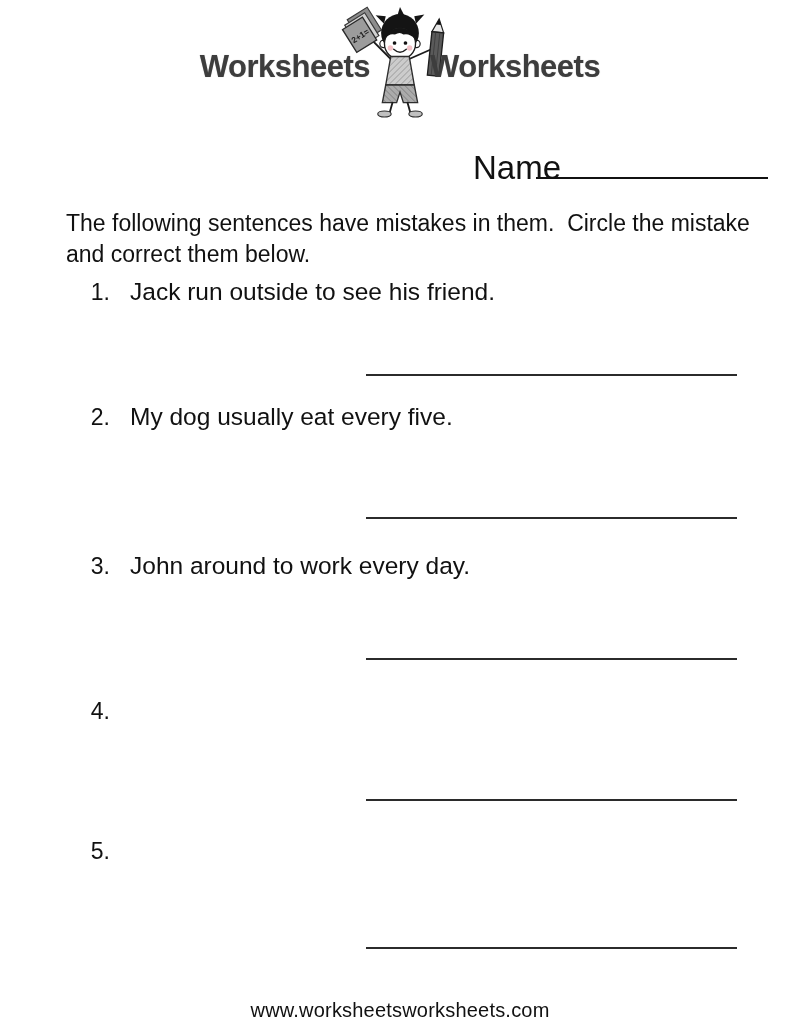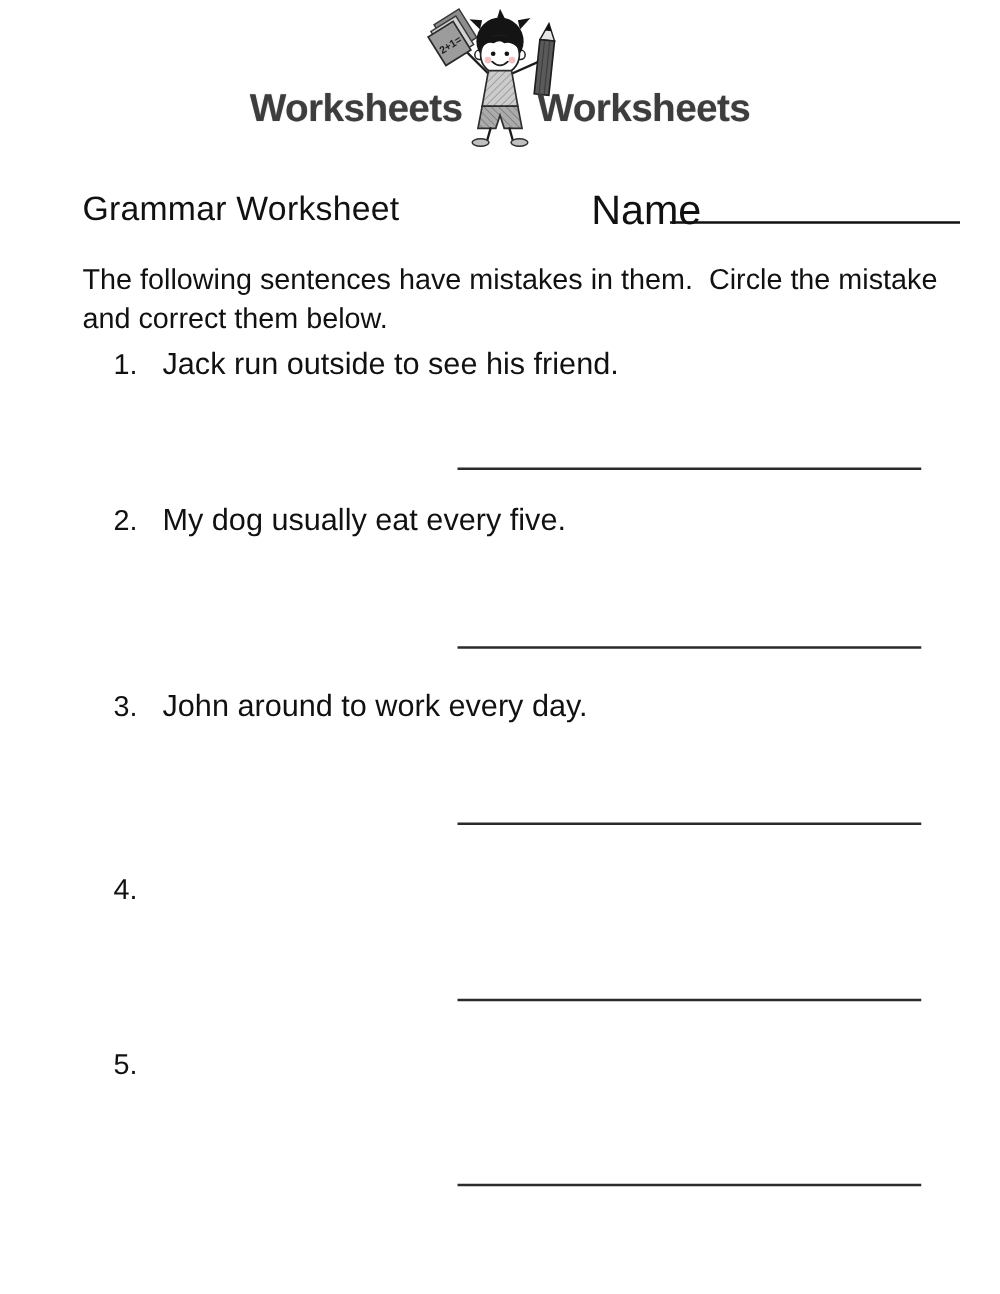--- a/index.html
+++ b/index.html
@@ -10,21 +10,21 @@
     margin: 0 auto;
     background: #ffffff;
     font-family: "Liberation Sans", "DejaVu Sans", sans-serif;
     color: #111111;
     overflow: hidden;
   }
 
   
   .logo-text {
     position: absolute;
-    top: 69px;
+    top: 49px;
     font-size: 31px;
     font-weight: bold;
     letter-spacing: -0.5px;
     color: #3d3d3d;
     text-shadow: 0 0 1px rgba(60,60,60,0.35);
     white-space: nowrap;
   }
   .logo-text.left  { left: 180px; width: 190px; text-align: right; }
   .logo-text.right { left: 430px; }
   .mascot-svg { position: absolute; left: 337px; top: 5px; }
@@ -166,21 +166,20 @@
     <path d="M58,95 L92,95 L96,116 L79,116 L75,103.5 L71,116 L54,116 Z" fill="url(#hatchDark)" stroke="#2e2e2e" stroke-width="1.6"></path>
 
     <line x1="66" y1="116" x2="62.5" y2="128.5" stroke="#1c1c1c" stroke-width="2.2" stroke-linecap="round"></line>
     <line x1="84" y1="116" x2="87.5" y2="128.5" stroke="#1c1c1c" stroke-width="2.2" stroke-linecap="round"></line>
     <ellipse cx="56.5" cy="129.5" rx="8" ry="3.6" fill="#c0c0c0" stroke="#2e2e2e" stroke-width="1.4"></ellipse>
     <ellipse cx="93.5" cy="129.5" rx="8" ry="3.6" fill="#c0c0c0" stroke="#2e2e2e" stroke-width="1.4"></ellipse>
   </svg>
 
   <div class="logo-text right">Worksheets</div>
 
-  <div class="page-title">Grammar Worksheet</div>
   <div class="name-label">Name</div>
   <div class="name-line"></div>
 
   <div class="instructions">The following sentences have mistakes in them.  Circle the mistake and correct them below.</div>
 
   <div class="question q1">
     <span class="q-number">1.</span>
     <span class="q-text">Jack run outside to see his friend.</span>
   </div>
   <div class="answer-line l1"></div>
@@ -200,14 +199,15 @@
   <div class="question q4">
     <span class="q-number">4.</span>
   </div>
   <div class="answer-line l4"></div>
 
   <div class="question q5">
     <span class="q-number">5.</span>
   </div>
   <div class="answer-line l5"></div>
 
+  <div class="footer-url">www.worksheetsworksheets.com</div>
 
 </div>
 
 </body></html>

